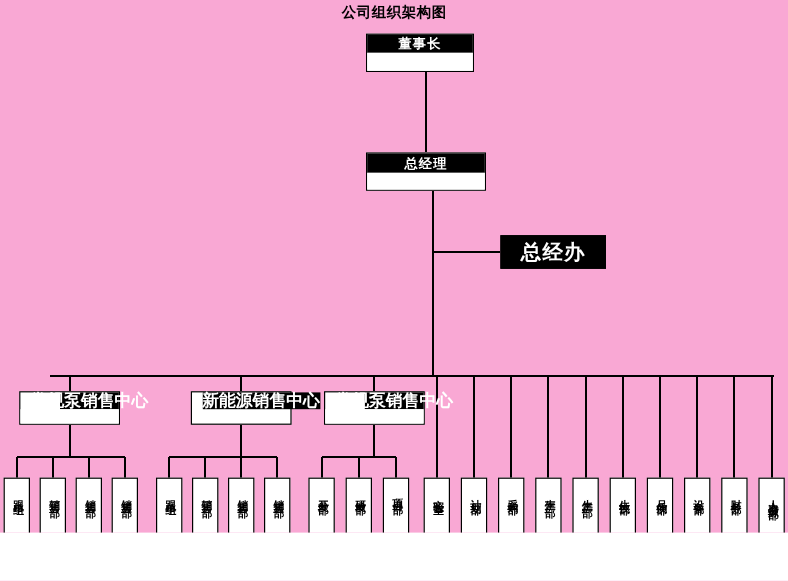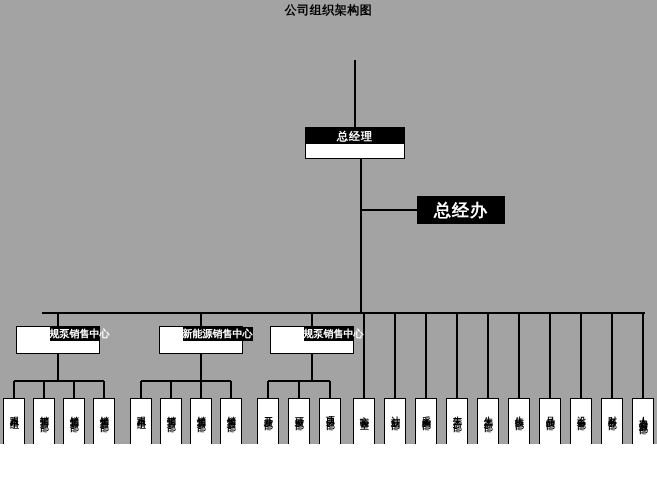--- a/index.html
+++ b/index.html
@@ -9,21 +9,21 @@
   }
   body {
     font-family: "DejaVu Sans", "Liberation Sans", sans-serif;
     color: #000000;
   }
   #chart-root {
     position: relative;
     width: 657px;
     height: 444px;
     overflow: hidden;
-    background: #a3a3a3;
+    background: #f9a8d4;
   }
   #chart-svg {
     position: absolute;
     left: 0;
     top: 0;
     width: 657px;
     height: 484px;
   }
 
   .chart-title {
@@ -96,21 +96,21 @@
     font-size: 9px;
     font-weight: bold;
     line-height: 11px;
     letter-spacing: 2px;
     white-space: nowrap;
   }
 
   
   #node-chairman .band, #node-gm .band { font-size: 11px; }
   #node-gmoffice { font-size: 17px; }
-  .center-node .band { font-size: 10px; letter-spacing: 0px; margin-left: 33px; }
+  .center-node .band { font-size: 14px; letter-spacing: 0px; margin-left: 33px; }
 </style>
 </head>
 <body>
 
 <div id="chart-root">
 
   <svg id="chart-svg" viewBox="0 0 657 484" xmlns="http://www.w3.org/2000/svg">
     <g stroke="#000000" stroke-width="1.6" fill="none" shape-rendering="crispEdges">
 
       <line x1="355" y1="60" x2="355" y2="127"></line>
@@ -154,20 +154,24 @@
         <line x1="312" y1="354" x2="312" y2="381"></line>
         <line x1="268" y1="381" x2="330" y2="381"></line>
         <line x1="268" y1="381" x2="268" y2="398"></line>
         <line x1="299" y1="381" x2="299" y2="398"></line>
         <line x1="330" y1="381" x2="330" y2="398"></line>
       </g>
   </svg>
 
   <div class="chart-title">公司组织架构图</div>
 
+  <div id="node-chairman" class="node-split" style="left:305px; top:28px; width:90px; height:32px;">
+    <div class="band" style="height:15px;">董事长</div>
+    <div class="body"></div>
+  </div>
 
   <div id="node-gm" class="node-split" style="left:305px; top:127px; width:100px; height:32px;">
     <div class="band" style="height:16px;">总经理</div>
     <div class="body"></div>
   </div>
 
   <div id="node-gmoffice" class="node-solid" style="left:417px; top:196px; width:88px; height:28px;">
     <span>总经办</span>
   </div>
 

